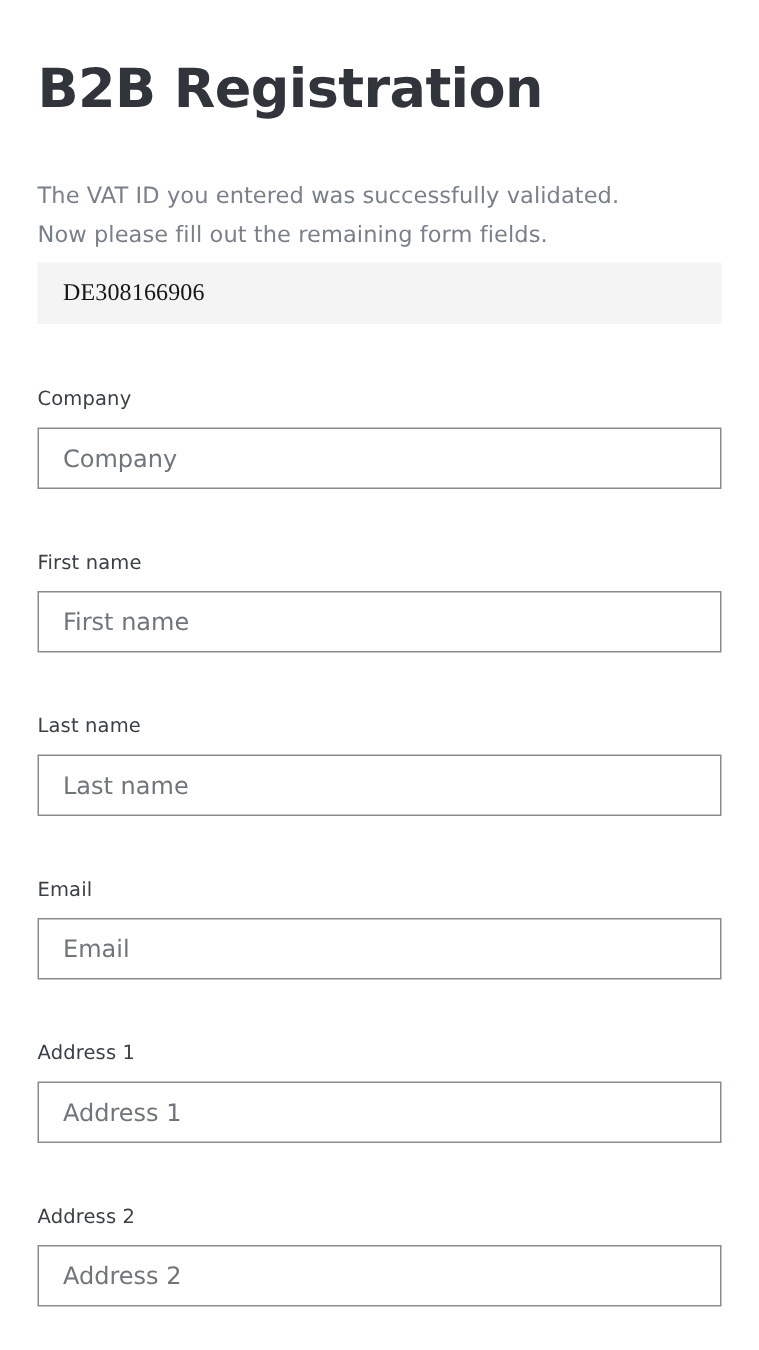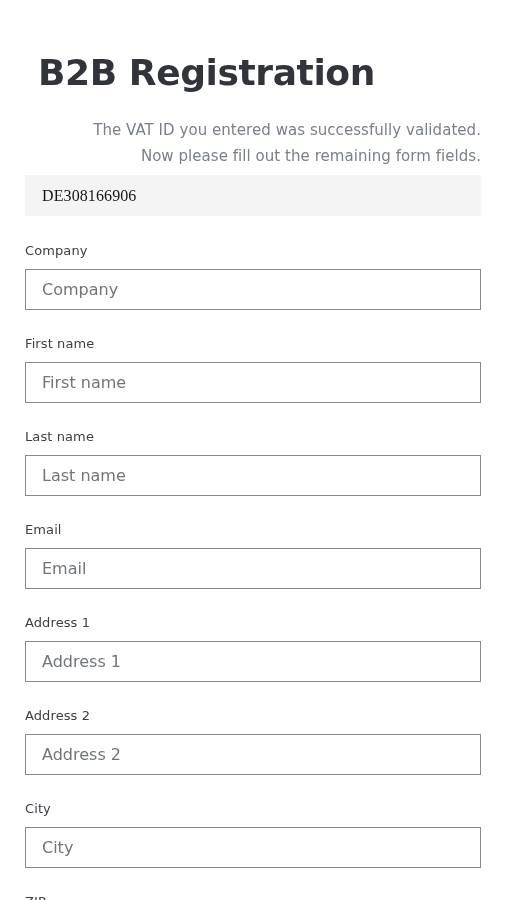--- a/index.html
+++ b/index.html
@@ -24,21 +24,21 @@
   }
 
   .inner {
     position: absolute;
     left: 25px;
     top: 0;
     width: 456px;
   }
 
   .page-title {
-    margin: 13px;
+    margin: 0;
     padding: 0;
     position: absolute;
     left: 0;
     top: 38px;
     font-size: 36px;
     line-height: 44px;
     font-weight: bold;
     letter-spacing: -0.4px;
     color: #31353b;
     white-space: nowrap;
@@ -46,21 +46,20 @@
 
   .intro {
     position: absolute;
     left: 0;
     top: 103px;
     width: 456px;
     font-size: 15px;
     line-height: 25.5px;
     color: #7a8089;
     letter-spacing: 0.05px;
-    text-align: right;
   }
   .intro-line {
     display: block;
     white-space: nowrap;
   }
 
   .vat-box {
     position: absolute;
     left: 0;
     top: 175px;
@@ -84,20 +83,21 @@
   .fields {
     position: absolute;
     left: 0;
     top: 243px;
     width: 456px;
   }
 
   .field {
     position: relative;
     height: 93px;
+    margin-top: 16px;
   }
 
   .field-label {
     display: block;
     font-size: 13px;
     line-height: 15px;
     color: #3a3f45;
     letter-spacing: 0.1px;
     margin: 0 0 11px 0;
     white-space: nowrap;

